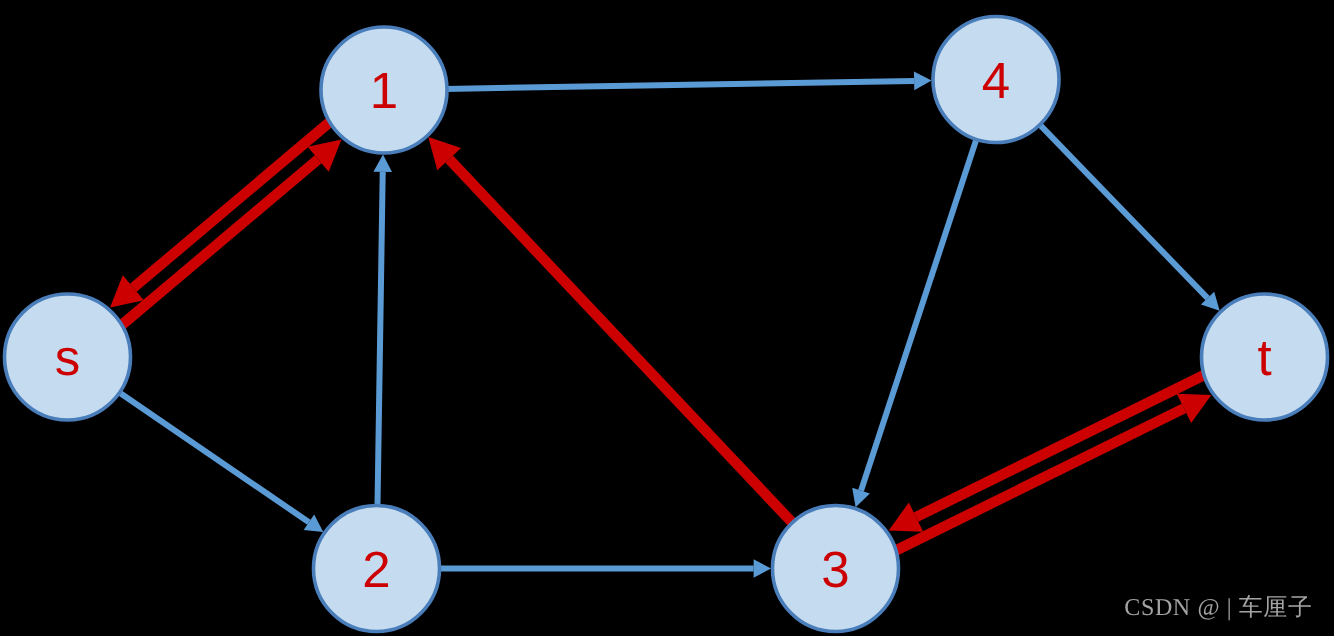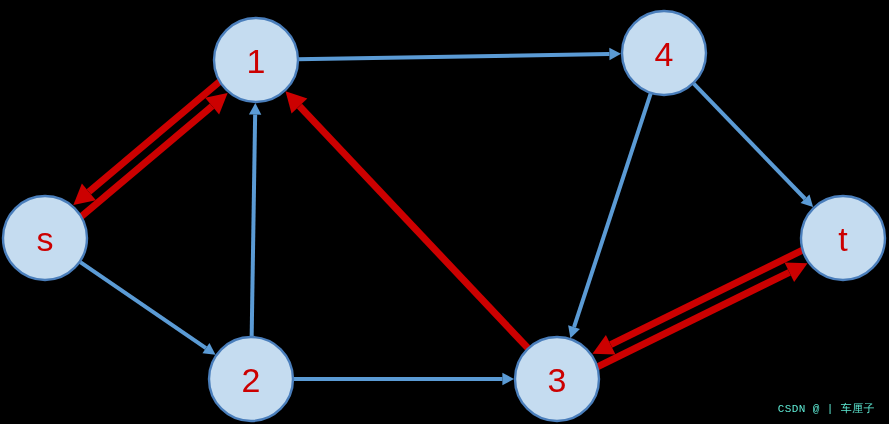--- a/index.html
+++ b/index.html
@@ -33,23 +33,23 @@
     dominant-baseline: central;
     user-select: none;
   }
   .edge-line {
     stroke-linecap: butt;
   }
   .watermark {
     position: absolute;
     right: 14px;
     bottom: 8px;
-    color: #5eead4;
-    font-size: 11px;
-    font-family: Liberation Mono, monospace;
+    color: #a3a3a3;
+    font-size: 16px;
+    font-family: Liberation Serif, serif;
     letter-spacing: 0.4px;
     white-space: nowrap;
     user-select: none;
   }
 </style>
 </head>
 <body>
 
 <div id="canvas-root">
   <svg id="graph-svg" viewBox="0 0 889 424" xmlns="http://www.w3.org/2000/svg">

